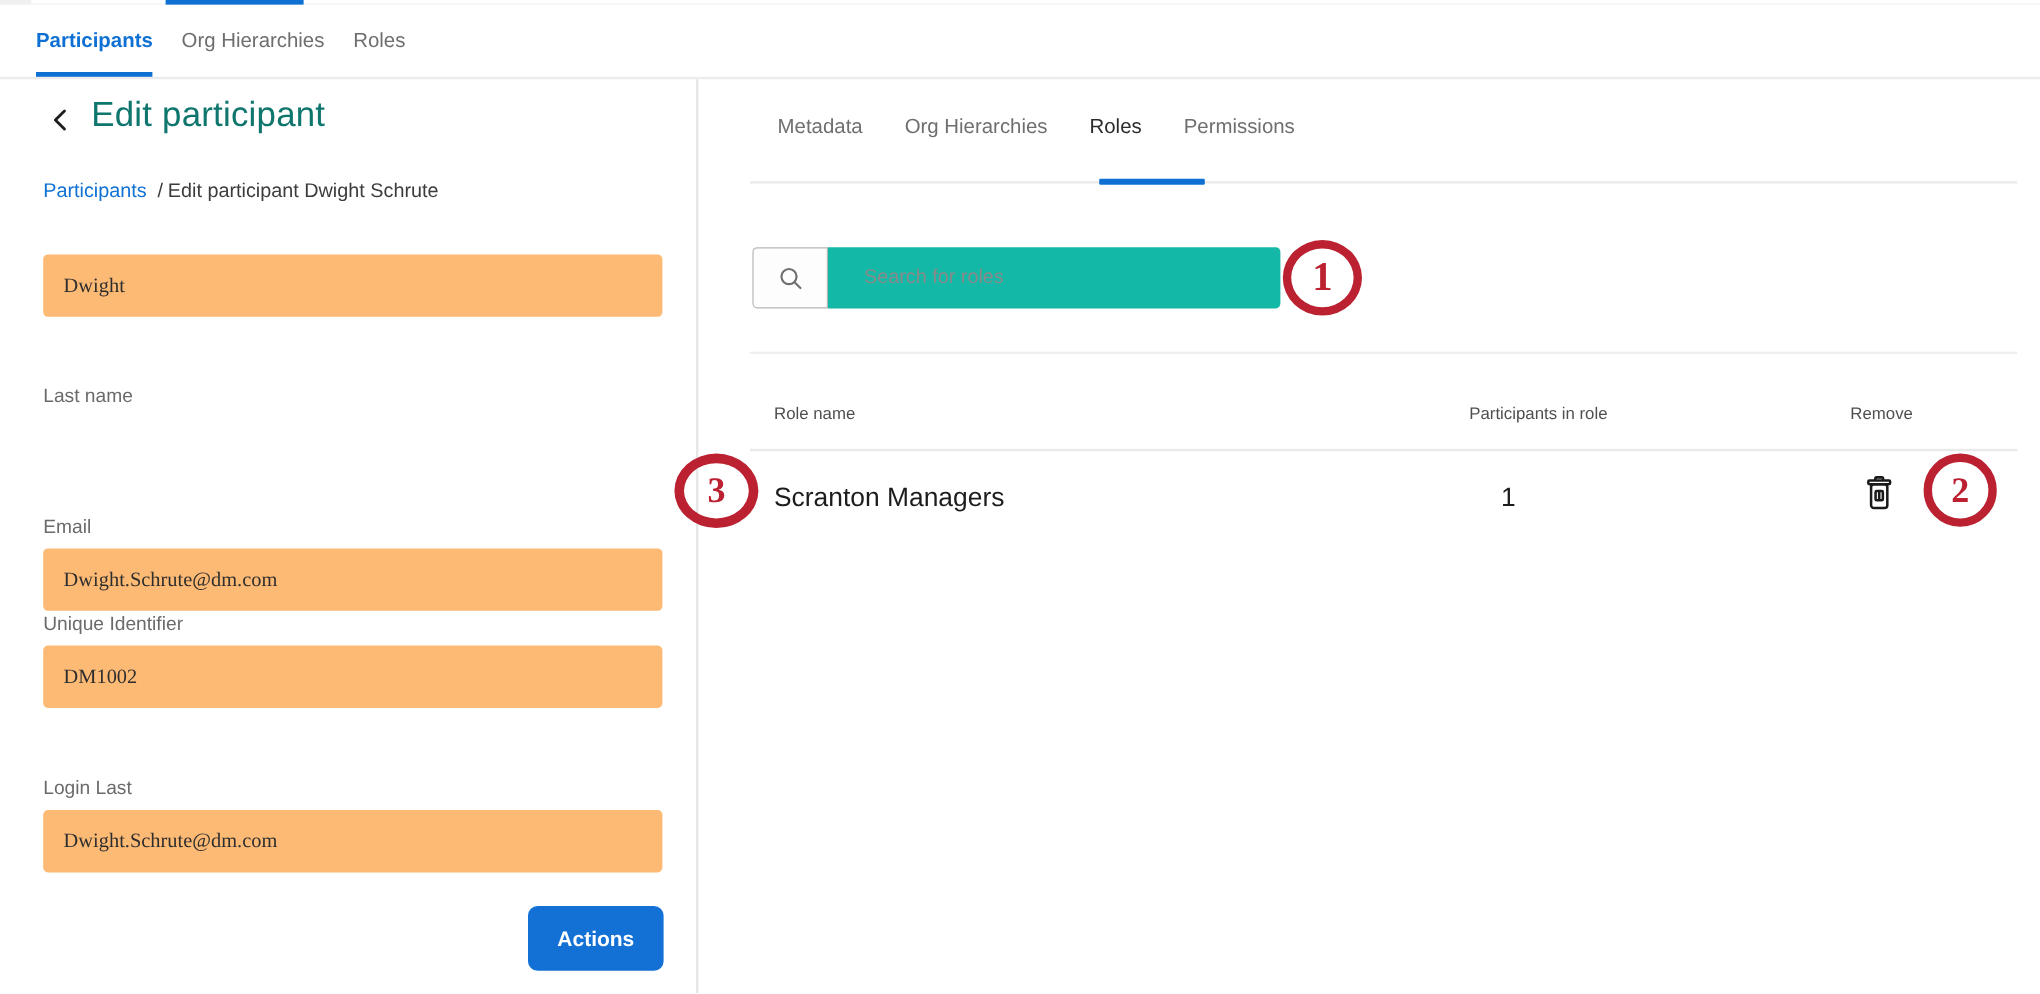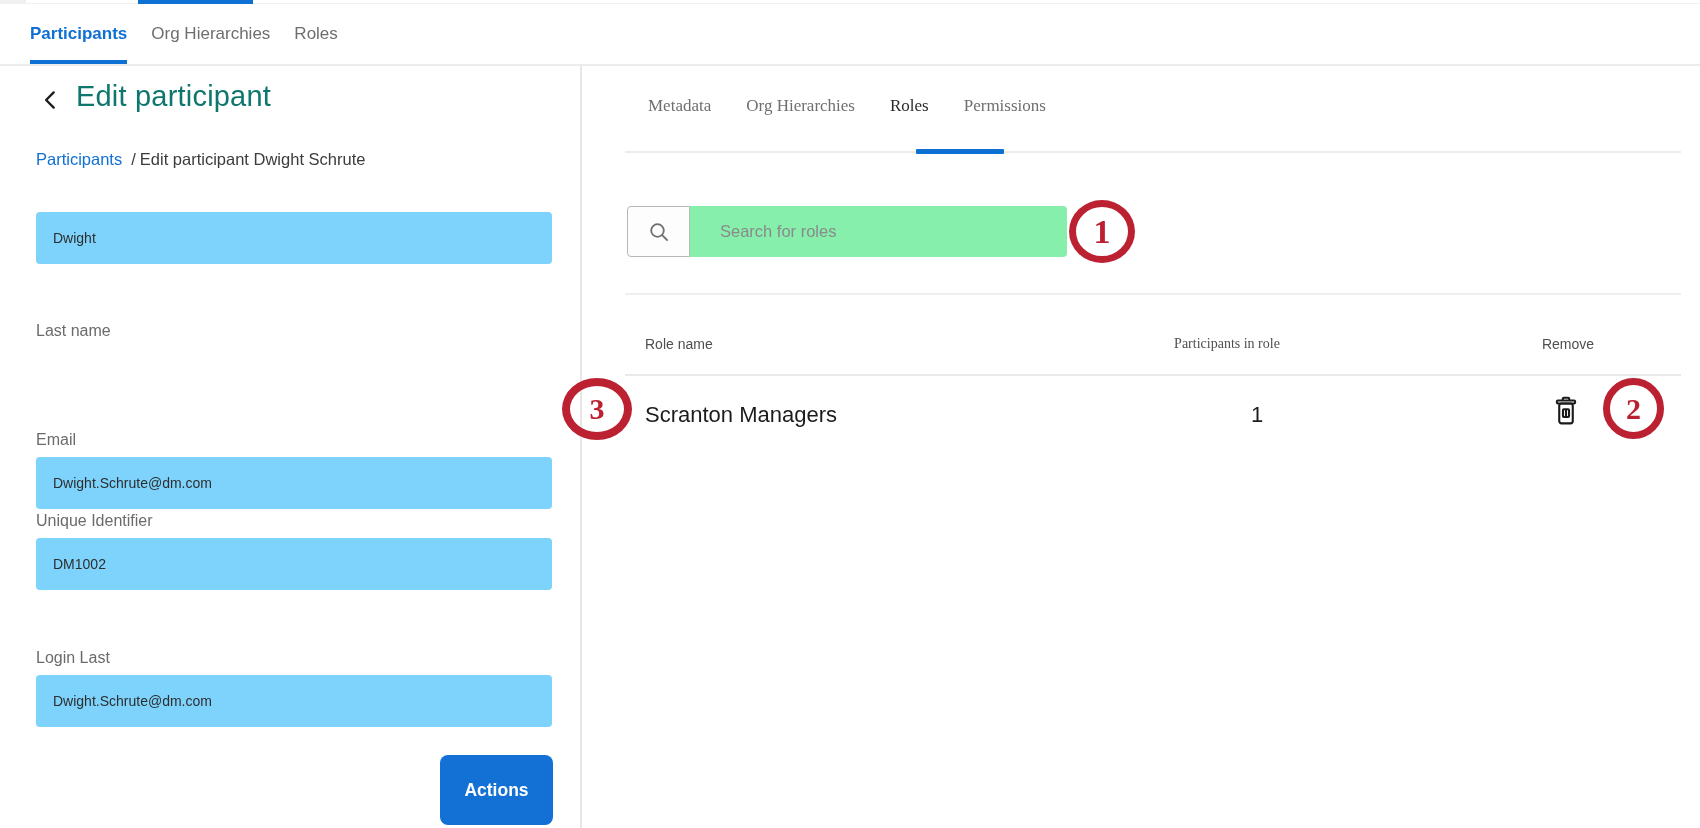--- a/index.html
+++ b/index.html
@@ -19,43 +19,43 @@
   .nav-item.active::after{content:"";position:absolute;left:0;right:0;bottom:0;height:4px;background:#0f70d4;}
   
   .back-btn{position:absolute;left:38px;top:86px;width:28px;height:28px;background:none;border:none;padding:0;cursor:pointer;}
   .page-title{position:absolute;left:76px;top:80px;margin:0;font-size:29px;font-weight:500;color:#0f766e;letter-spacing:.2px;}
   .breadcrumb{position:absolute;left:36px;top:150px;font-size:16.5px;}
   .breadcrumb a{color:#0f70d4;text-decoration:none;cursor:pointer;}
   .crumb-rest{color:#3c3c3c;margin-left:9px;}
   .crumb-rest span{margin-right:4px;}
   .field{position:absolute;left:36px;width:516px;}
   .field-label{font-size:16px;color:#6b6b6b;margin-bottom:8px;}
-  .field input{width:100%;height:52px;box-sizing:border-box;background:#7dd3fc;border:none;border-radius:4px;
-    padding:0 17px;font-size:14px;color:#2e2e2e;font-family:Liberation Sans, sans-serif;outline:none;}
+  .field input{width:100%;height:52px;box-sizing:border-box;background:#fdba74;border:none;border-radius:4px;
+    padding:0 17px;font-size:17px;color:#2e2e2e;font-family:Liberation Serif, serif;outline:none;}
   .f1{top:212px}.f2{top:322px}.f3{top:431px}.f4{top:512px}.f5{top:649px}
-  .actions-btn{position:absolute;left:440px;top:755px;width:113px;height:70px;background:#1371d6;color:#fff;
+  .actions-btn{position:absolute;left:440px;top:755px;width:113px;height:54px;background:#1371d6;color:#fff;
     border:none;border-radius:8px;font-size:17.5px;font-weight:600;font-family:inherit;cursor:pointer;}
   .v-divider{position:absolute;left:580px;top:66px;bottom:0;width:2px;background:#e7e7e7;}
   
   .detail-tabs{position:absolute;left:648px;top:96px;display:flex;gap:35px;}
-  .dtab{font-size:17px;color:#6f6f6f;cursor:pointer;font-family:Liberation Serif, serif;}
+  .dtab{font-size:17px;color:#6f6f6f;cursor:pointer;}
   .dtab.active{color:#2b2b2b;font-weight:500;}
   .tabs-border{position:absolute;left:625px;top:151px;width:1056px;height:2px;background:#ececec;}
   .active-underline{position:absolute;left:916px;top:149px;width:88px;height:5px;background:#0f70d4;border-radius:1px;}
   
   .search-icon-box{position:absolute;left:627px;top:206px;width:63px;height:51px;box-sizing:border-box;
     background:#fdfdfd;border:1px solid #b7b7b7;border-radius:4px 0 0 4px;display:flex;align-items:center;justify-content:center;cursor:pointer;}
-  .search-input{position:absolute;left:690px;top:206px;width:377px;height:51px;box-sizing:border-box;background:#86efac;
+  .search-input{position:absolute;left:690px;top:206px;width:377px;height:51px;box-sizing:border-box;background:#14b8a6;
     border:none;border-radius:0 4px 4px 0;padding:0 0 0 30px;font-size:16.5px;color:#2e2e2e;font-family:inherit;outline:none;}
   .search-input::placeholder{color:#8a8a8a;opacity:1;}
   .search-divider{position:absolute;left:625px;top:293px;width:1056px;height:2px;background:#efefef;}
   
   .th{position:absolute;top:336px;font-size:14px;color:#4f4f4f;white-space:nowrap;}
   .th-role{left:645px;}
-  .th-part{left:1227px;transform:translateX(-50%);font-family:Liberation Serif, serif;}
+  .th-part{left:1282px;transform:translateX(-50%);}
   .th-remove{left:1568px;transform:translateX(-50%);}
   .header-divider{position:absolute;left:625px;top:374px;width:1056px;height:2px;background:#e9e9e9;}
   .td{position:absolute;top:402px;font-size:22px;color:#1c1c1c;white-space:nowrap;}
   .td-role{left:645px;}
   .td-part{left:1257px;transform:translateX(-50%);}
   .trash-btn{position:absolute;left:1566px;top:392px;transform:translateX(-50%);width:34px;height:38px;
     background:none;border:none;padding:0;cursor:pointer;display:flex;align-items:center;justify-content:center;}
   
   .callout{position:absolute;box-sizing:border-box;border:7px solid #bb2130;border-radius:50%;
     display:flex;align-items:center;justify-content:center;color:#bb2130;

